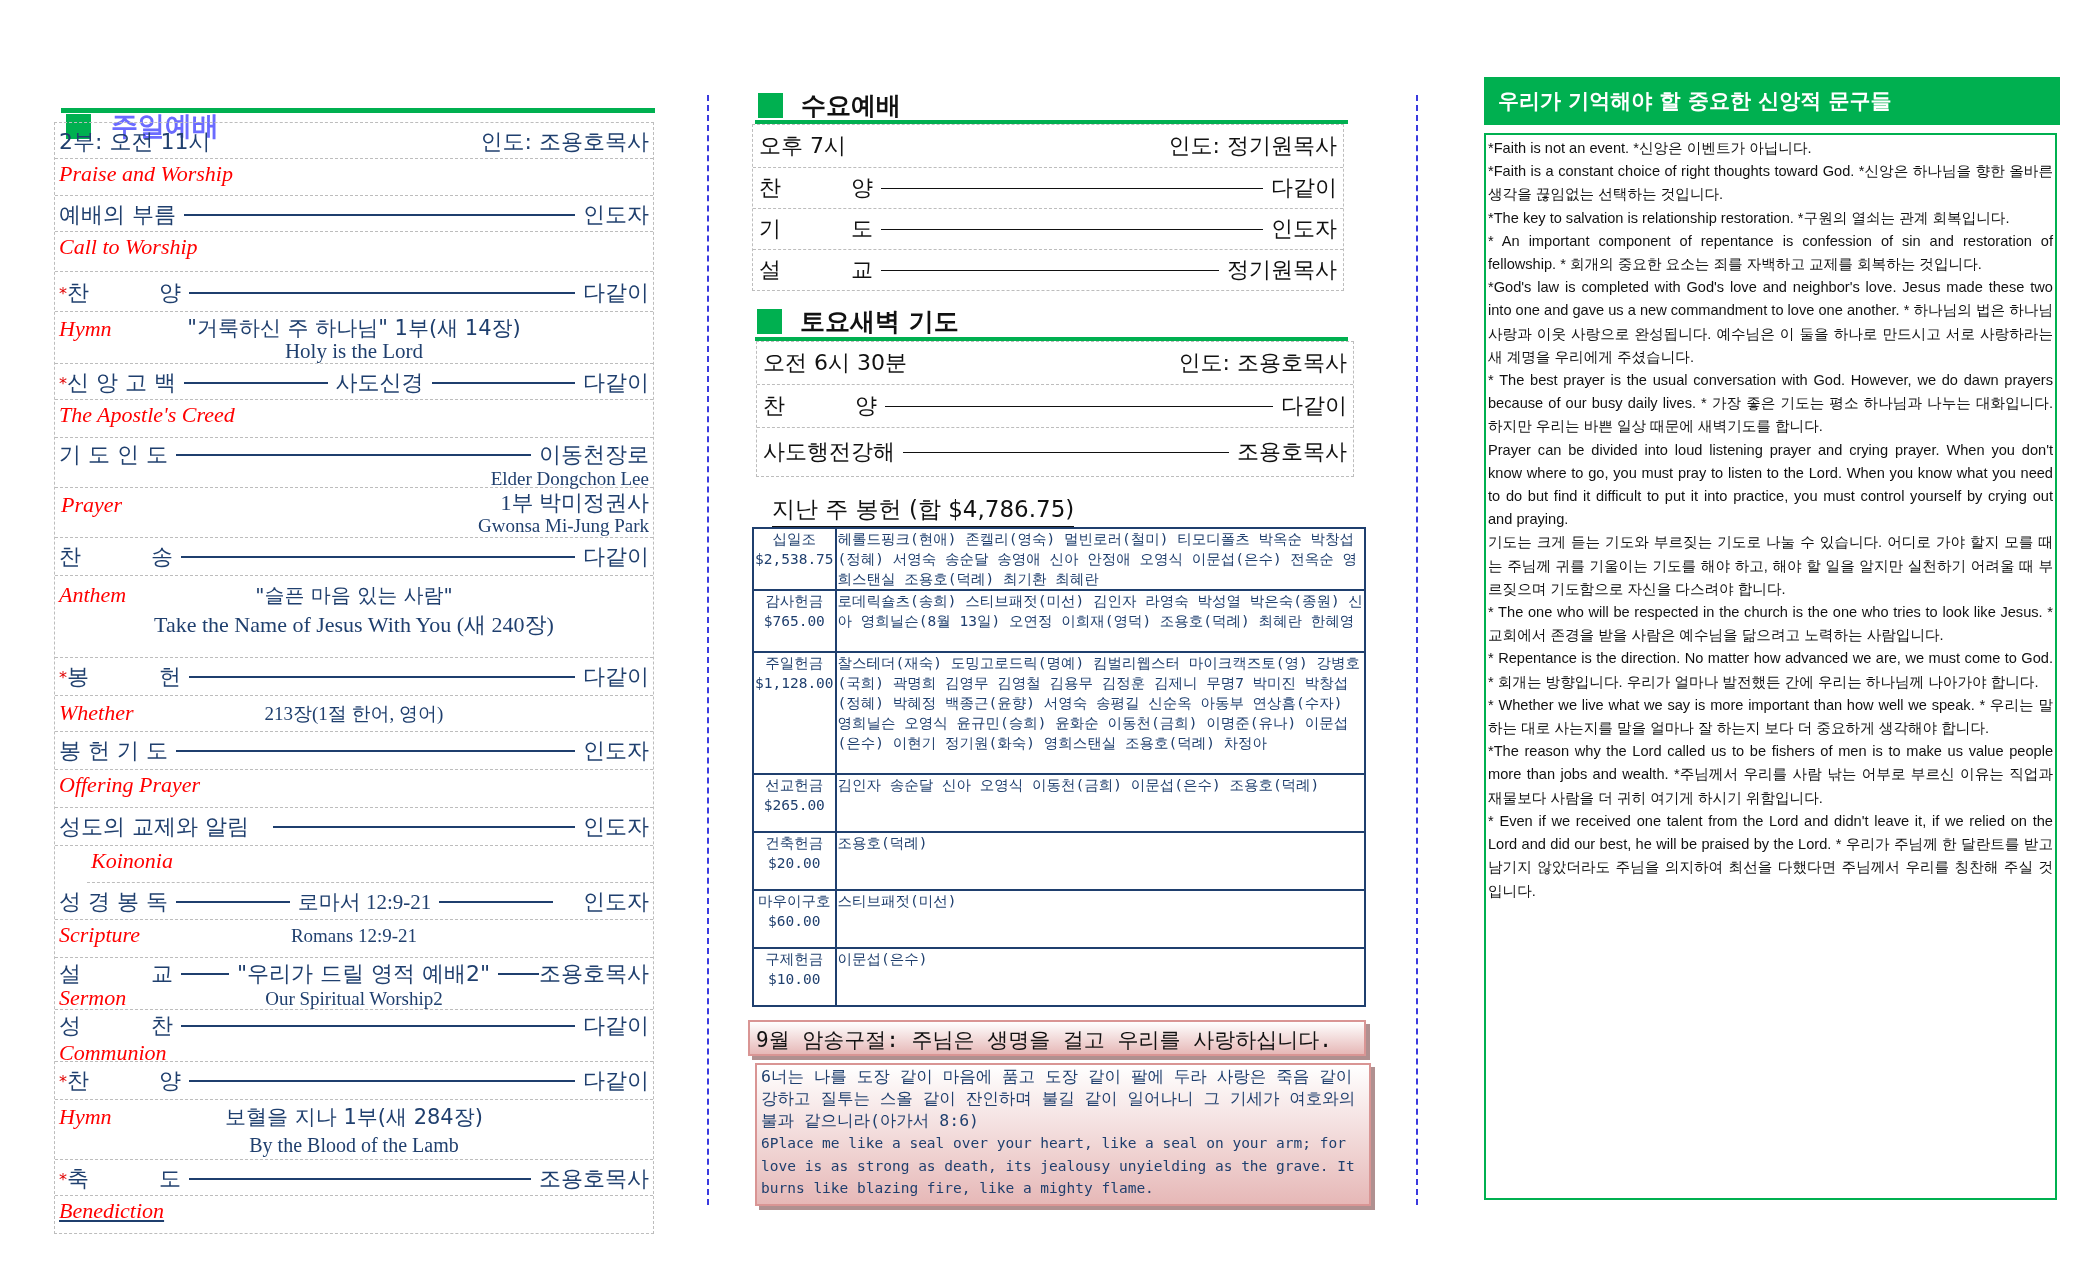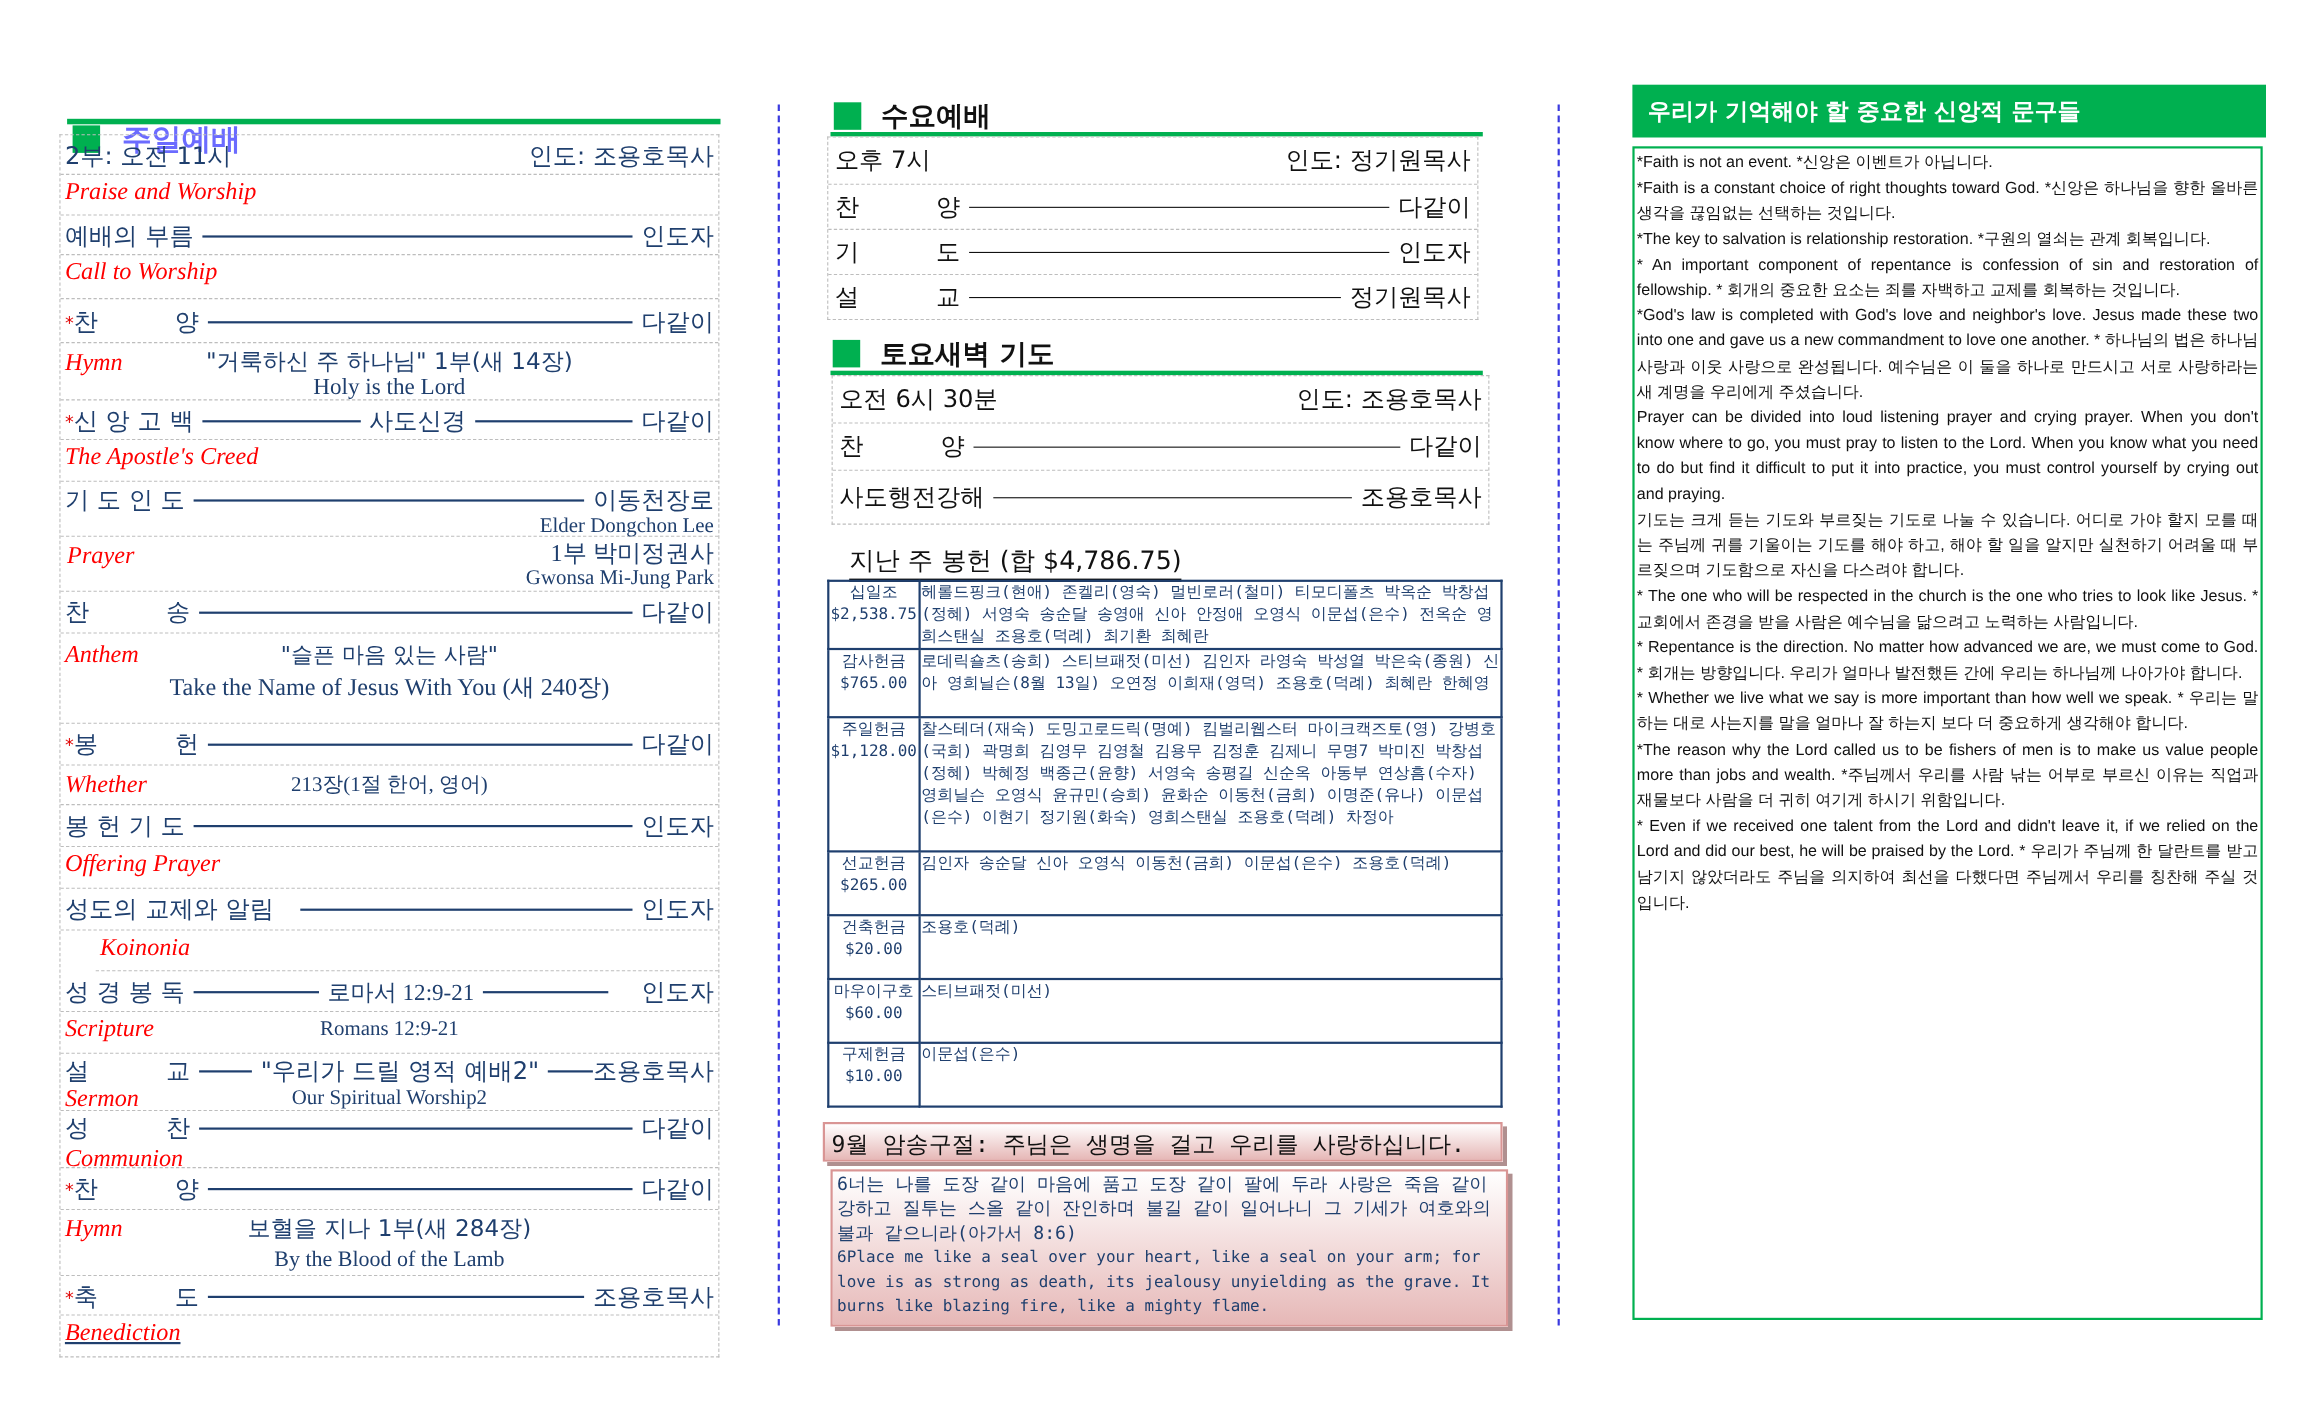--- a/index.html
+++ b/index.html
@@ -351,20 +351,21 @@
   <div class="verse-en">6Place me like a seal over your heart, like a seal on your arm; for love is as strong as death, its jealousy unyielding as the grave. It burns like blazing fire, like a mighty flame.</div>
 </div>
 
 <div class="rhead">우리가 기억해야 할 중요한 신앙적 문구들</div>
 <div class="rbox">
   <p>*Faith is not an event. *신앙은 이벤트가 아닙니다.</p>
   <p>*Faith is a constant choice of right thoughts toward God. *신앙은 하나님을 향한 올바른 생각을 끊임없는 선택하는 것입니다.</p>
   <p>*The key to salvation is relationship restoration. *구원의 열쇠는 관계 회복입니다.</p>
   <p>* An important component of repentance is confession of sin and restoration of fellowship. * 회개의 중요한 요소는 죄를 자백하고 교제를 회복하는 것입니다.</p>
   <p>*God's law is completed with God's love and neighbor's love. Jesus made these two into one and gave us a new commandment to love one another. * 하나님의 법은 하나님 사랑과 이웃 사랑으로 완성됩니다. 예수님은 이 둘을 하나로 만드시고 서로 사랑하라는 새 계명을 우리에게 주셨습니다.</p>
+  <p>* The best prayer is the usual conversation with God. However, we do dawn prayers because of our busy daily lives. * 가장 좋은 기도는 평소 하나님과 나누는 대화입니다. 하지만 우리는 바쁜 일상 때문에 새벽기도를 합니다.</p>
   <p>Prayer can be divided into loud listening prayer and crying prayer. When you don't know where to go, you must pray to listen to the Lord. When you know what you need to do but find it difficult to put it into practice, you must control yourself by crying out and praying.</p>
   <p>기도는 크게 듣는 기도와 부르짖는 기도로 나눌 수 있습니다. 어디로 가야 할지 모를 때는 주님께 귀를 기울이는 기도를 해야 하고, 해야 할 일을 알지만 실천하기 어려울 때 부르짖으며 기도함으로 자신을 다스려야 합니다.</p>
   <p>* The one who will be respected in the church is the one who tries to look like Jesus. * 교회에서 존경을 받을 사람은 예수님을 닮으려고 노력하는 사람입니다.</p>
   <p>* Repentance is the direction. No matter how advanced we are, we must come to God. * 회개는 방향입니다. 우리가 얼마나 발전했든 간에 우리는 하나님께 나아가야 합니다.</p>
   <p>* Whether we live what we say is more important than how well we speak. * 우리는 말하는 대로 사는지를 말을 얼마나 잘 하는지 보다 더 중요하게 생각해야 합니다.</p>
   <p>*The reason why the Lord called us to be fishers of men is to make us value people more than jobs and wealth. *주님께서 우리를 사람 낚는 어부로 부르신 이유는 직업과 재물보다 사람을 더 귀히 여기게 하시기 위함입니다.</p>
   <p>* Even if we received one talent from the Lord and didn't leave it, if we relied on the Lord and did our best, he will be praised by the Lord. * 우리가 주님께 한 달란트를 받고 남기지 않았더라도 주님을 의지하여 최선을 다했다면 주님께서 우리를 칭찬해 주실 것입니다.</p>
 </div>
 
 </body></html>

